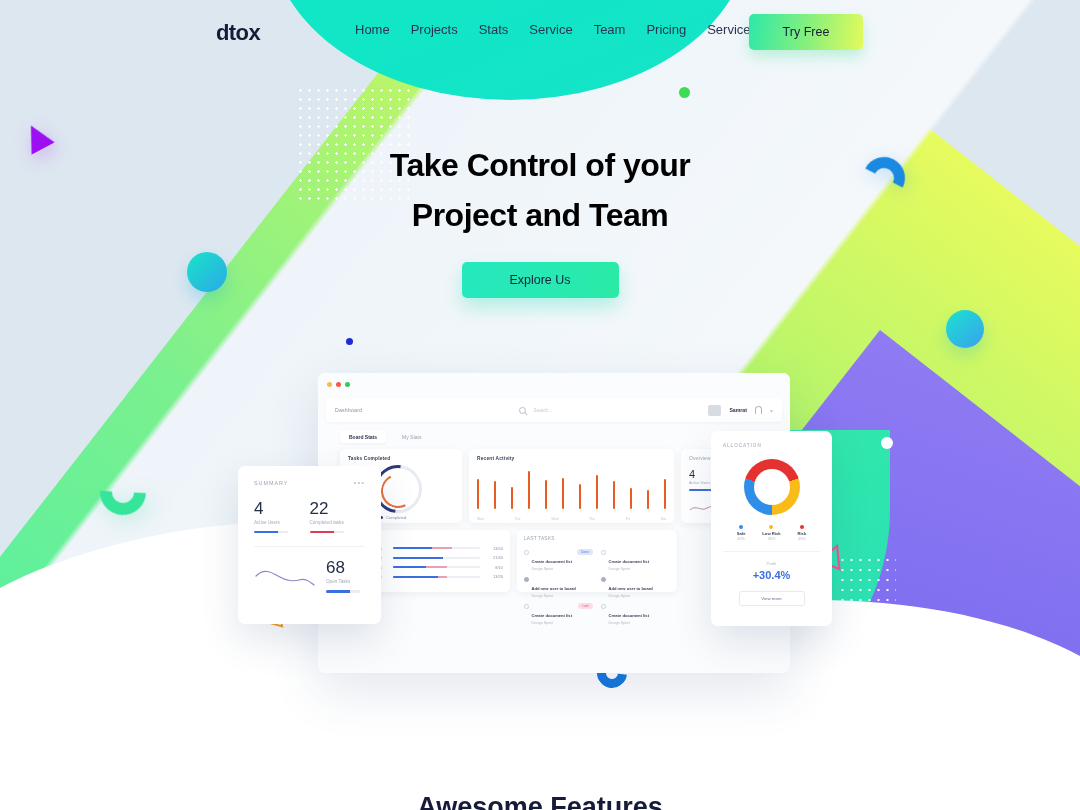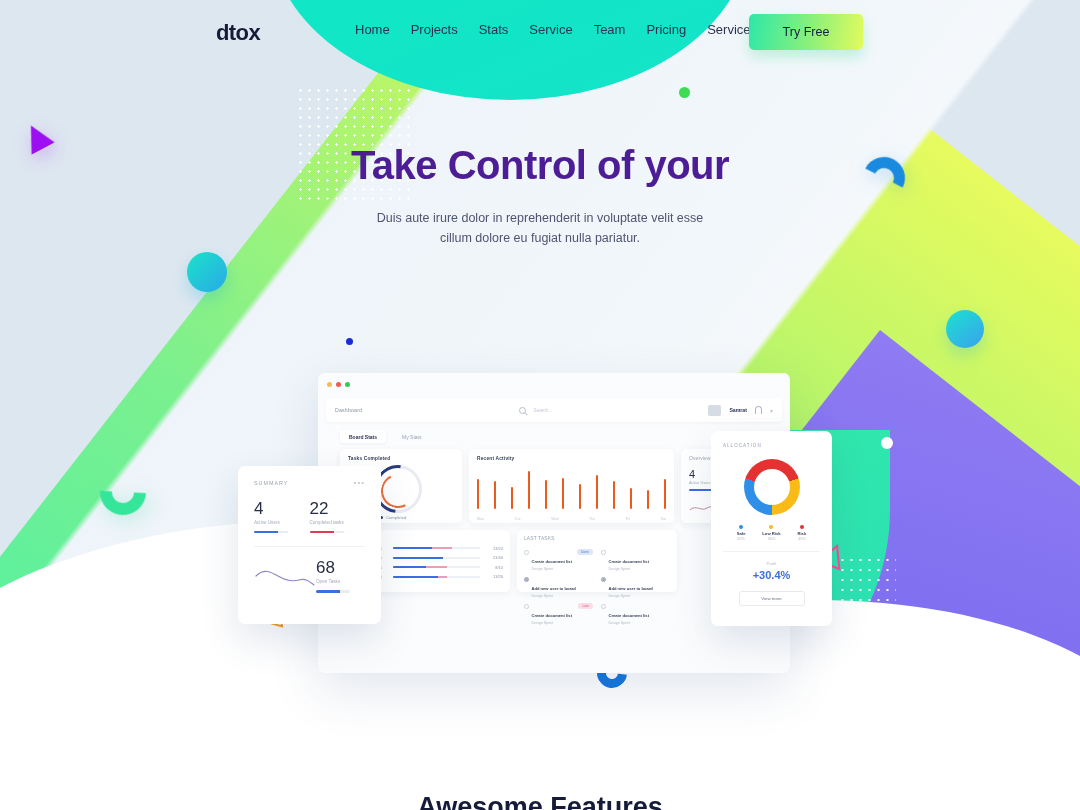--- a/index.html
+++ b/index.html
@@ -182,21 +182,21 @@
     width: 114px; height: 36px; border: 0; border-radius: 5px;
     background: linear-gradient(100deg, #2de8a8 0%, #8df07a 55%, #e3fb5c 100%);
     color: #12203a; font-size: 12.5px; font-family: "Liberation Sans", sans-serif;
     cursor: pointer;
     box-shadow: 0 7px 14px rgba(90,225,160,.35);
   }
 
   
   .hero { position: absolute; left: 0; top: 140px; width: 1080px; z-index: 30; text-align: center; }
   .hero h1 {
-    font-size: 40px; line-height: 50px; color: #4c1d95;
+    font-size: 32px; line-height: 50px; color: #000000;
     font-weight: 700; letter-spacing: -.5px;
   }
   .hero h1 .strong { font-weight: 800; }
   .hero p {
     margin-top: 18px; font-size: 12.5px; line-height: 20px; color: #4e5570;
     width: 360px; margin-left: auto; margin-right: auto;
   }
   .explore {
     margin-top: 22px; width: 157px; height: 36px; border: 0; border-radius: 5px;
     background: linear-gradient(105deg, #25e8c0 0%, #2aeaa6 100%);
@@ -396,22 +396,23 @@
       <a href="#">Team</a>
       <a href="#">Pricing</a>
       <a href="#">Service</a>
     </nav>
     <button class="try-free">Try Free</button>
   </div>
 
   <div class="hero">
     <h1>
       <span>Take </span><span class="strong">Control</span><span> of your</span><br>
+      <span>Project and Team</span>
     </h1>
-    <p>Duis aute irure dolor in reprehenderit in voluptate velit esse cillum dolore eu fugiat nulla pariatur.</p>
+    <button class="explore">Explore Us</button>
   </div>
 
   <div class="mock win">
     <div class="win-bar">
       <span class="dot y"></span>
       <span class="dot r"></span>
       <span class="dot g"></span>
     </div>
 
     <div class="win-top">
@@ -578,21 +579,21 @@
       <div class="sum-cell">
         <div class="n">22</div>
         <div class="l">Completed tasks</div>
         <div class="b" id="sum-bar-1" style="background: linear-gradient(90deg, rgb(224, 59, 84) 0px, rgb(224, 59, 84) 72%, rgb(233, 236, 243) 72%, rgb(233, 236, 243) 100%);"></div>
       </div>
     </div>
     <div class="sum-div">
       <svg width="62" height="26" viewBox="0 0 62 26">
         <path d="M2 13 C 10 5, 17 9, 24 13 C 31 17, 38 19, 45 17 C 52 15, 56 19, 60 22" fill="none" stroke="#8e86c9" stroke-width="1.2" stroke-linecap="round"></path>
       </svg>
-      <div class="sum-cell" style="">
+      <div class="sum-cell" style="margin-left:10px">
         <div class="n">68</div>
         <div class="l">Open Tasks</div>
         <div class="b" id="sum-bar-2" style="background: linear-gradient(90deg, rgb(59, 110, 224) 0px, rgb(59, 110, 224) 72%, rgb(233, 236, 243) 72%, rgb(233, 236, 243) 100%);"></div>
       </div>
     </div>
   </div>
 
   <div class="mock alloccard">
     <div class="alloc-t">ALLOCATION</div>
     <div class="donut"></div>

